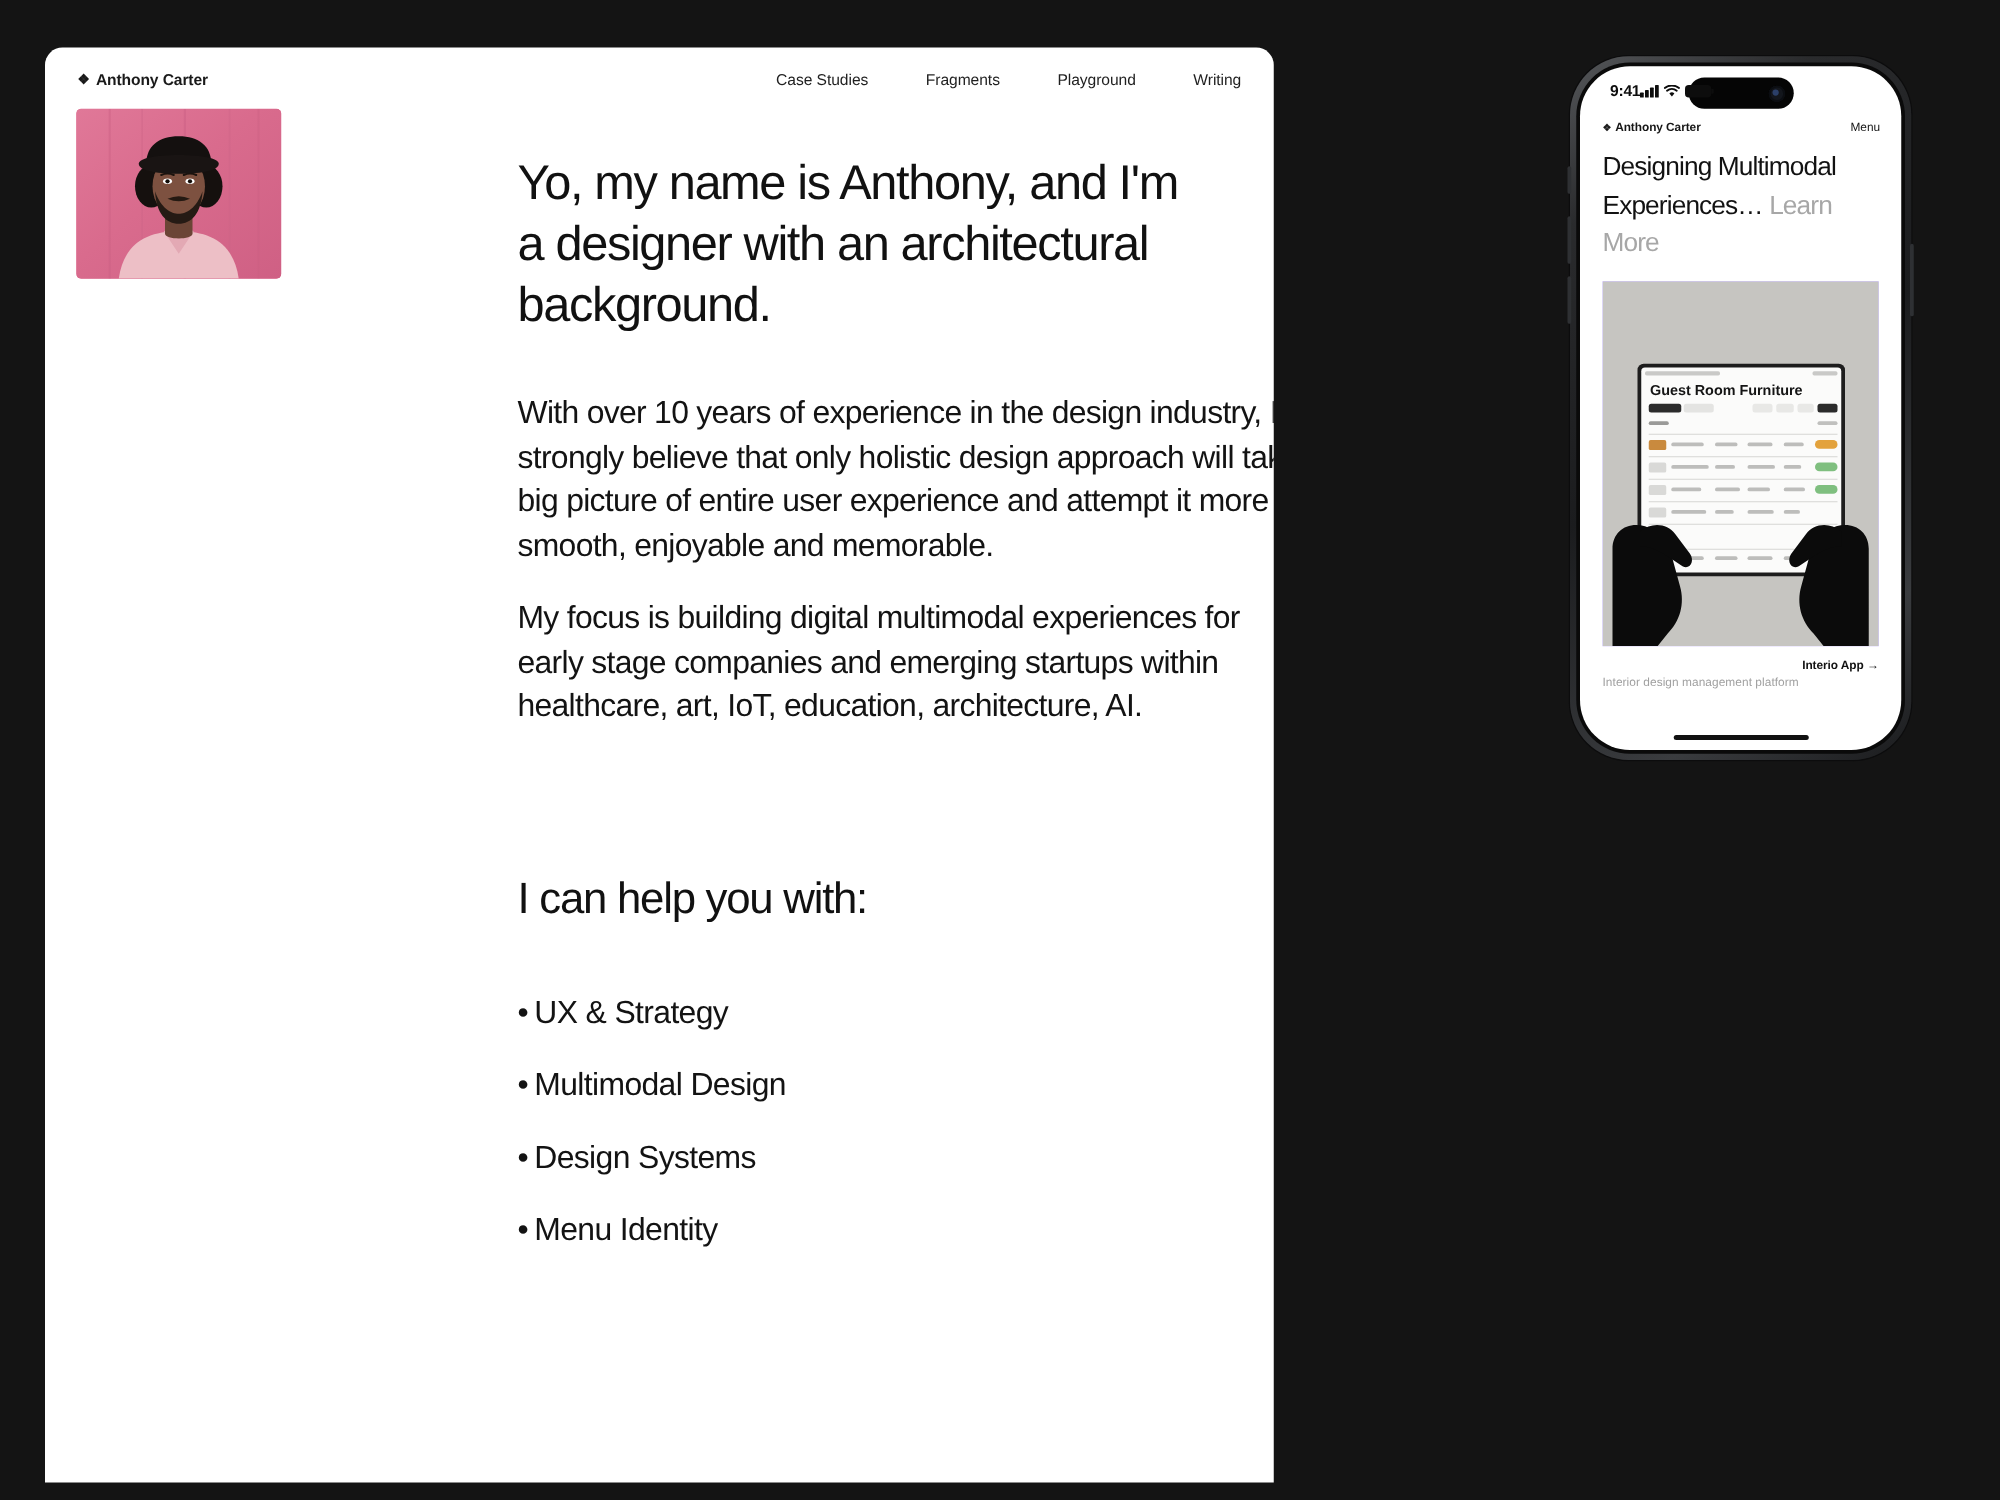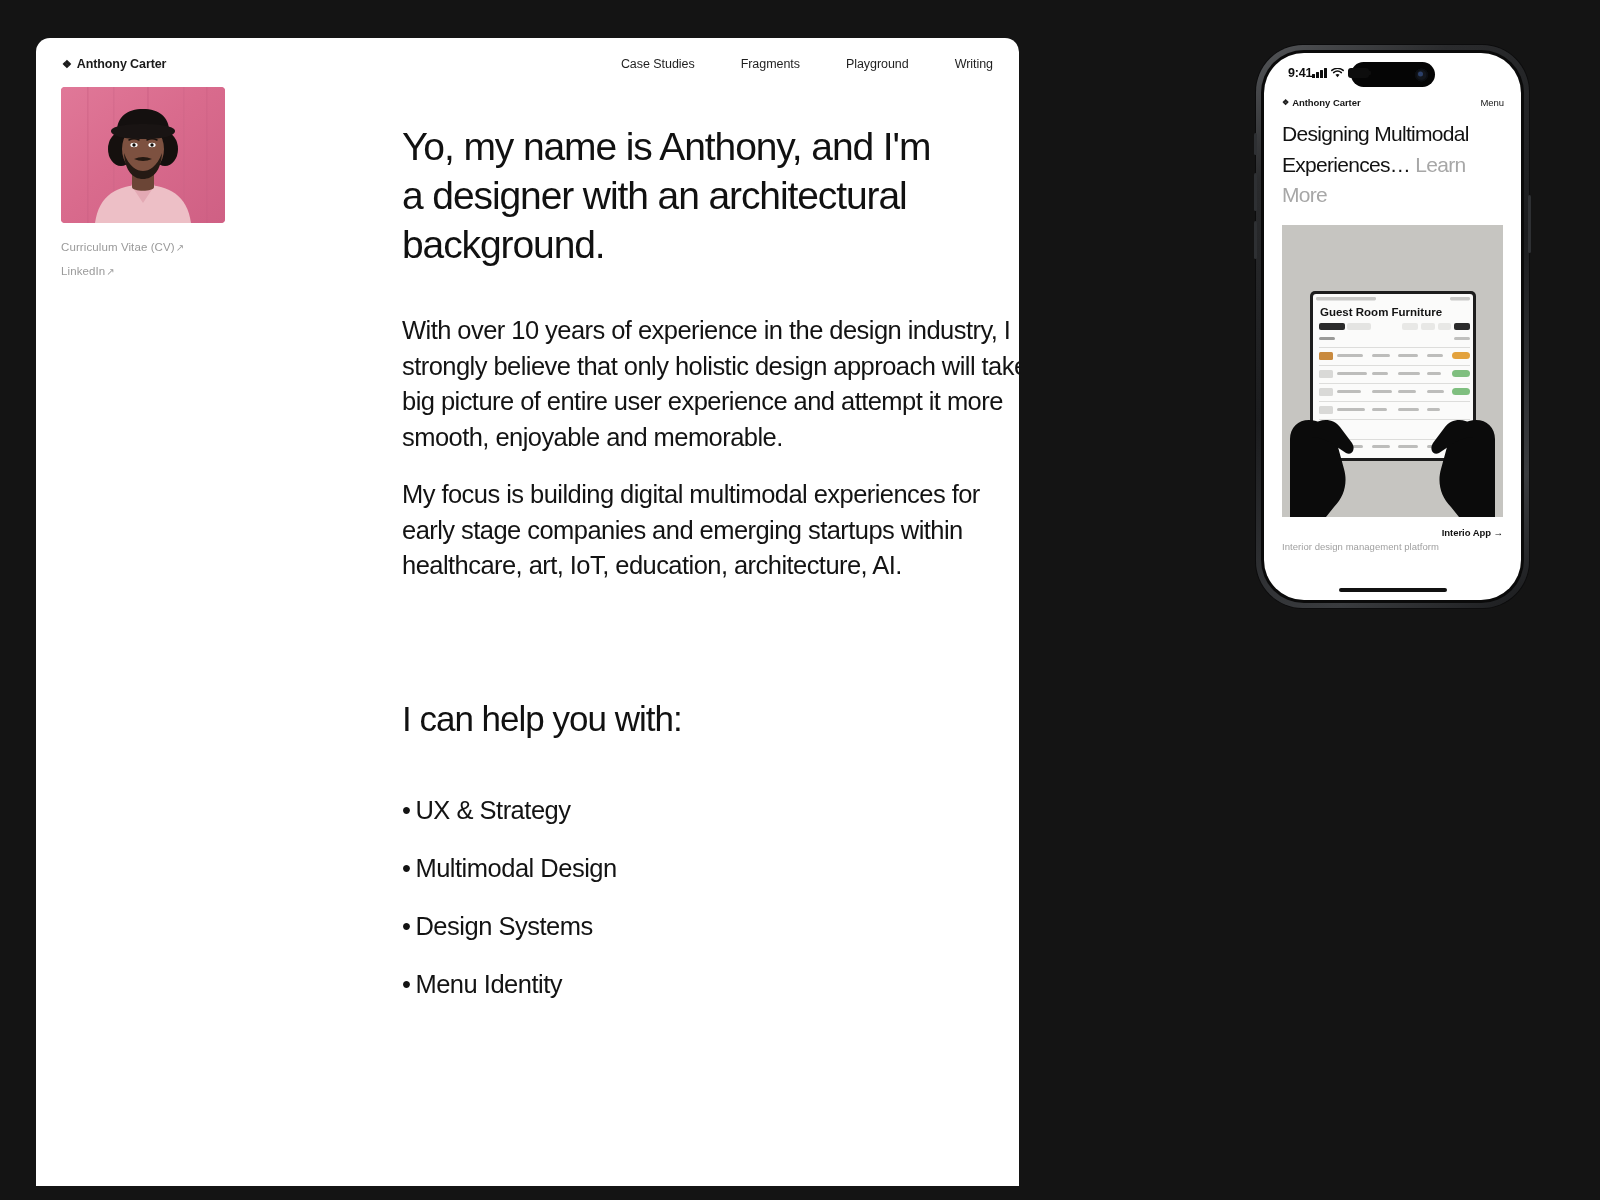--- a/index.html
+++ b/index.html
@@ -100,21 +100,21 @@
     color: #9a9a9a;
     text-decoration: none;
     letter-spacing: 0.1px;
     display: inline-block;
   }
   .side-links .arrow { font-size: 10px; margin-left: 1px; }
 
   
   .content {
     position: absolute;
-    left: 366px;
+    left: 378px;
     top: 84px;
     width: 640px;
   }
 
   .headline {
     font-size: 39px;
     line-height: 49px;
     font-weight: 500;
     letter-spacing: -1.1px;
     color: #111111;
@@ -410,24 +410,20 @@
             <circle cx="91" cy="58" r="1.7" fill="#120c08"></circle>
             <path d="M68 53 q5 -2.5 10 0" stroke="#1b120d" stroke-width="1.6" fill="none" stroke-linecap="round"></path>
             <path d="M86 53 q5 -2.5 10 0" stroke="#1b120d" stroke-width="1.6" fill="none" stroke-linecap="round"></path>
 
             <path d="M56 44 C56 30 66 22 82 22 C98 22 108 30 108 44 Z" fill="#14100f"></path>
             <path d="M50 44 C50 40 62 37 82 37 C102 37 114 40 114 44 C114 49 102 52 82 52 C62 52 50 49 50 44 Z" fill="#191413"></path>
           </g>
         </svg>
       </div>
 
-      <div class="side-links">
-        <a href="#"><span>Curriculum Vitae (CV)</span><span class="arrow">↗</span></a>
-        <a href="#"><span>LinkedIn</span><span class="arrow">↗</span></a>
-      </div>
     </div>
 
     <main class="content">
       <h1 class="headline">Yo, my name is Anthony, and I'm a designer with an architectural background.</h1>
 
       <div class="body-blocks">
         <p>With over 10 years of experience in the design industry, I strongly believe that only holistic design approach will take big picture of entire user experience and attempt it more smooth, enjoyable and memorable.</p>
         <p>My focus is building digital multimodal experiences for early stage companies and emerging startups within healthcare, art, IoT, education, architecture, AI.</p>
       </div>
 

